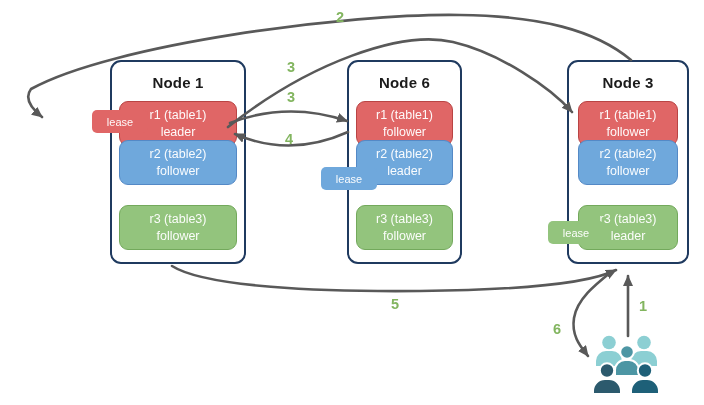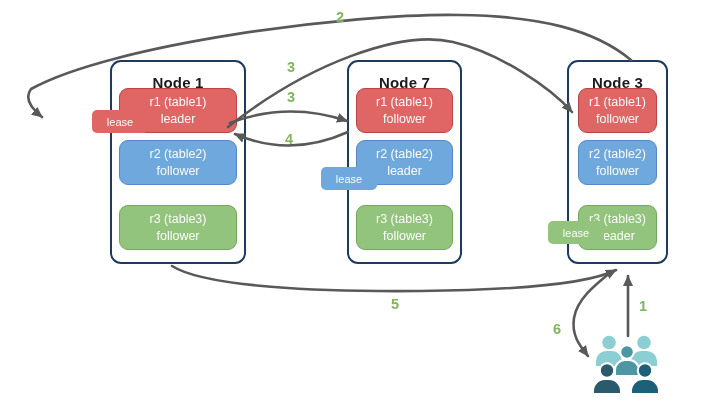--- a/index.html
+++ b/index.html
@@ -15,21 +15,21 @@
     display:block;text-align:center;margin-top:12px;
     font-weight:bold;font-size:15px;color:#1b1b1b;letter-spacing:.2px;
   }
   .rep{
     position:absolute;left:7px;right:7px;height:45px;border-radius:9px;
     display:flex;flex-direction:column;align-items:center;justify-content:center;
     color:rgba(255,255,255,.96);font-size:12.5px;line-height:1.32;
     box-sizing:border-box;border:1.5px solid transparent;text-align:center;
   }
   .node3 .rep{left:9px;right:9px;}
-  .rep1{top:26px}.rep2{top:78px}.rep3{top:143px}
+  .rep1{top:39px}.rep2{top:78px}.rep3{top:143px}
   .fill-red{background:#e06666;border-color:#b94444;}
   .fill-blue{background:#6fa8dc;border-color:#5489c6;}
   .fill-green{background:#93c47d;border-color:#73a95c;}
   .lease{
     position:absolute;width:56px;height:23px;border-radius:5px;z-index:3;
     display:flex;align-items:center;justify-content:center;
     color:rgba(255,255,255,.96);font-size:11px;box-sizing:border-box;
     border:1.5px solid transparent;
     margin-left:44px;
   }
@@ -65,36 +65,36 @@
       <span>r2 (table2)</span>
       <span>follower</span>
     </div>
     <div class="rep rep3 fill-green">
       <span>r3 (table3)</span>
       <span>follower</span>
     </div>
   </div>
 
   <div class="node node2" style="left:347px;width:115px;">
-    <span class="node-title">Node 7</span>
+    <span class="node-title">Node 6</span>
     <div class="rep rep1 fill-red">
       <span>r1 (table1)</span>
       <span>follower</span>
     </div>
     <div class="rep rep2 fill-blue">
       <span>r2 (table2)</span>
       <span>leader</span>
     </div>
     <div class="rep rep3 fill-green">
       <span>r3 (table3)</span>
       <span>follower</span>
     </div>
   </div>
 
-  <div class="node node3" style="left:567px;width:101px;">
+  <div class="node node3" style="left:567px;width:122px;">
     <span class="node-title">Node 3</span>
     <div class="rep rep1 fill-red">
       <span>r1 (table1)</span>
       <span>follower</span>
     </div>
     <div class="rep rep2 fill-blue">
       <span>r2 (table2)</span>
       <span>follower</span>
     </div>
     <div class="rep rep3 fill-green">

